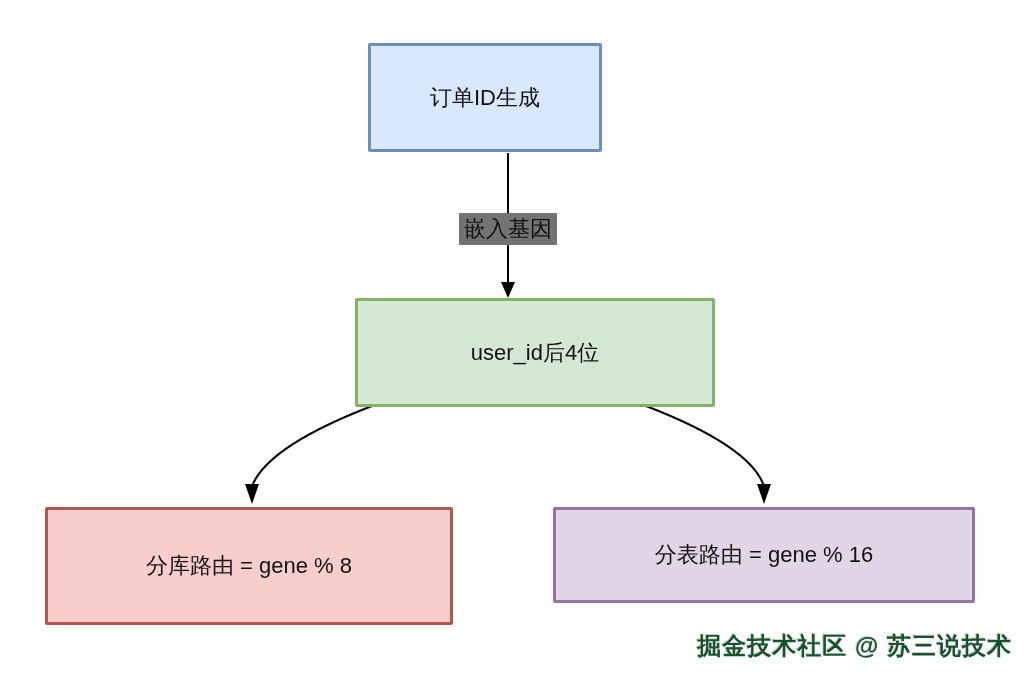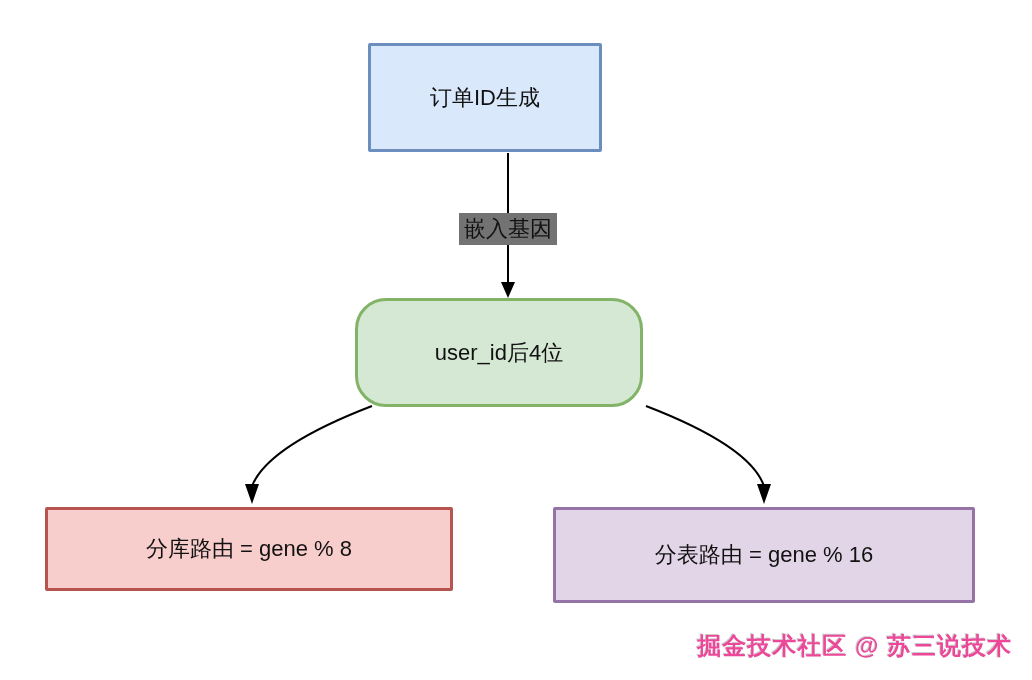--- a/index.html
+++ b/index.html
@@ -38,43 +38,43 @@
     display: flex;
     align-items: center;
     justify-content: center;
     z-index: 2;
     font-size: 22px;
     color: #111111;
     text-align: center;
     white-space: nowrap;
   }
   .node-order-id   { left: 368px; top: 43px;  width: 234px; height: 109px; }
-  .node-user-id    { left: 355px; top: 298px; width: 288px; height: 109px; border-radius: 31px; }
-  .node-db-route   { left: 45px;  top: 507px; width: 408px; height: 84px; justify-content: center; }
+  .node-user-id    { left: 355px; top: 298px; width: 360px; height: 109px; }
+  .node-db-route   { left: 45px;  top: 507px; width: 408px; height: 118px; justify-content: center; }
   .node-table-route{ left: 553px; top: 507px; width: 422px; height: 96px; }
   .edge-label {
     position: absolute;
     left: 508px;
     top: 213px;
     transform: translateX(-50%);
     background: #737373;
     padding: 1px 5px;
     font-size: 22px;
     color: #111111;
     z-index: 3;
     white-space: nowrap;
   }
   .watermark {
     position: absolute;
     right: 20px;
     top: 630px;
     font-size: 24px;
     font-weight: bold;
     letter-spacing: 1px;
-    color: #ec4899;
+    color: #14532d;
     text-shadow: 1px 1px 1px #ffffff, -1px -1px 0 rgba(110,110,110,0.35);
     z-index: 3;
     white-space: nowrap;
   }
 </style>
 </head>
 <body>
 
 <div class="canvas">
 

